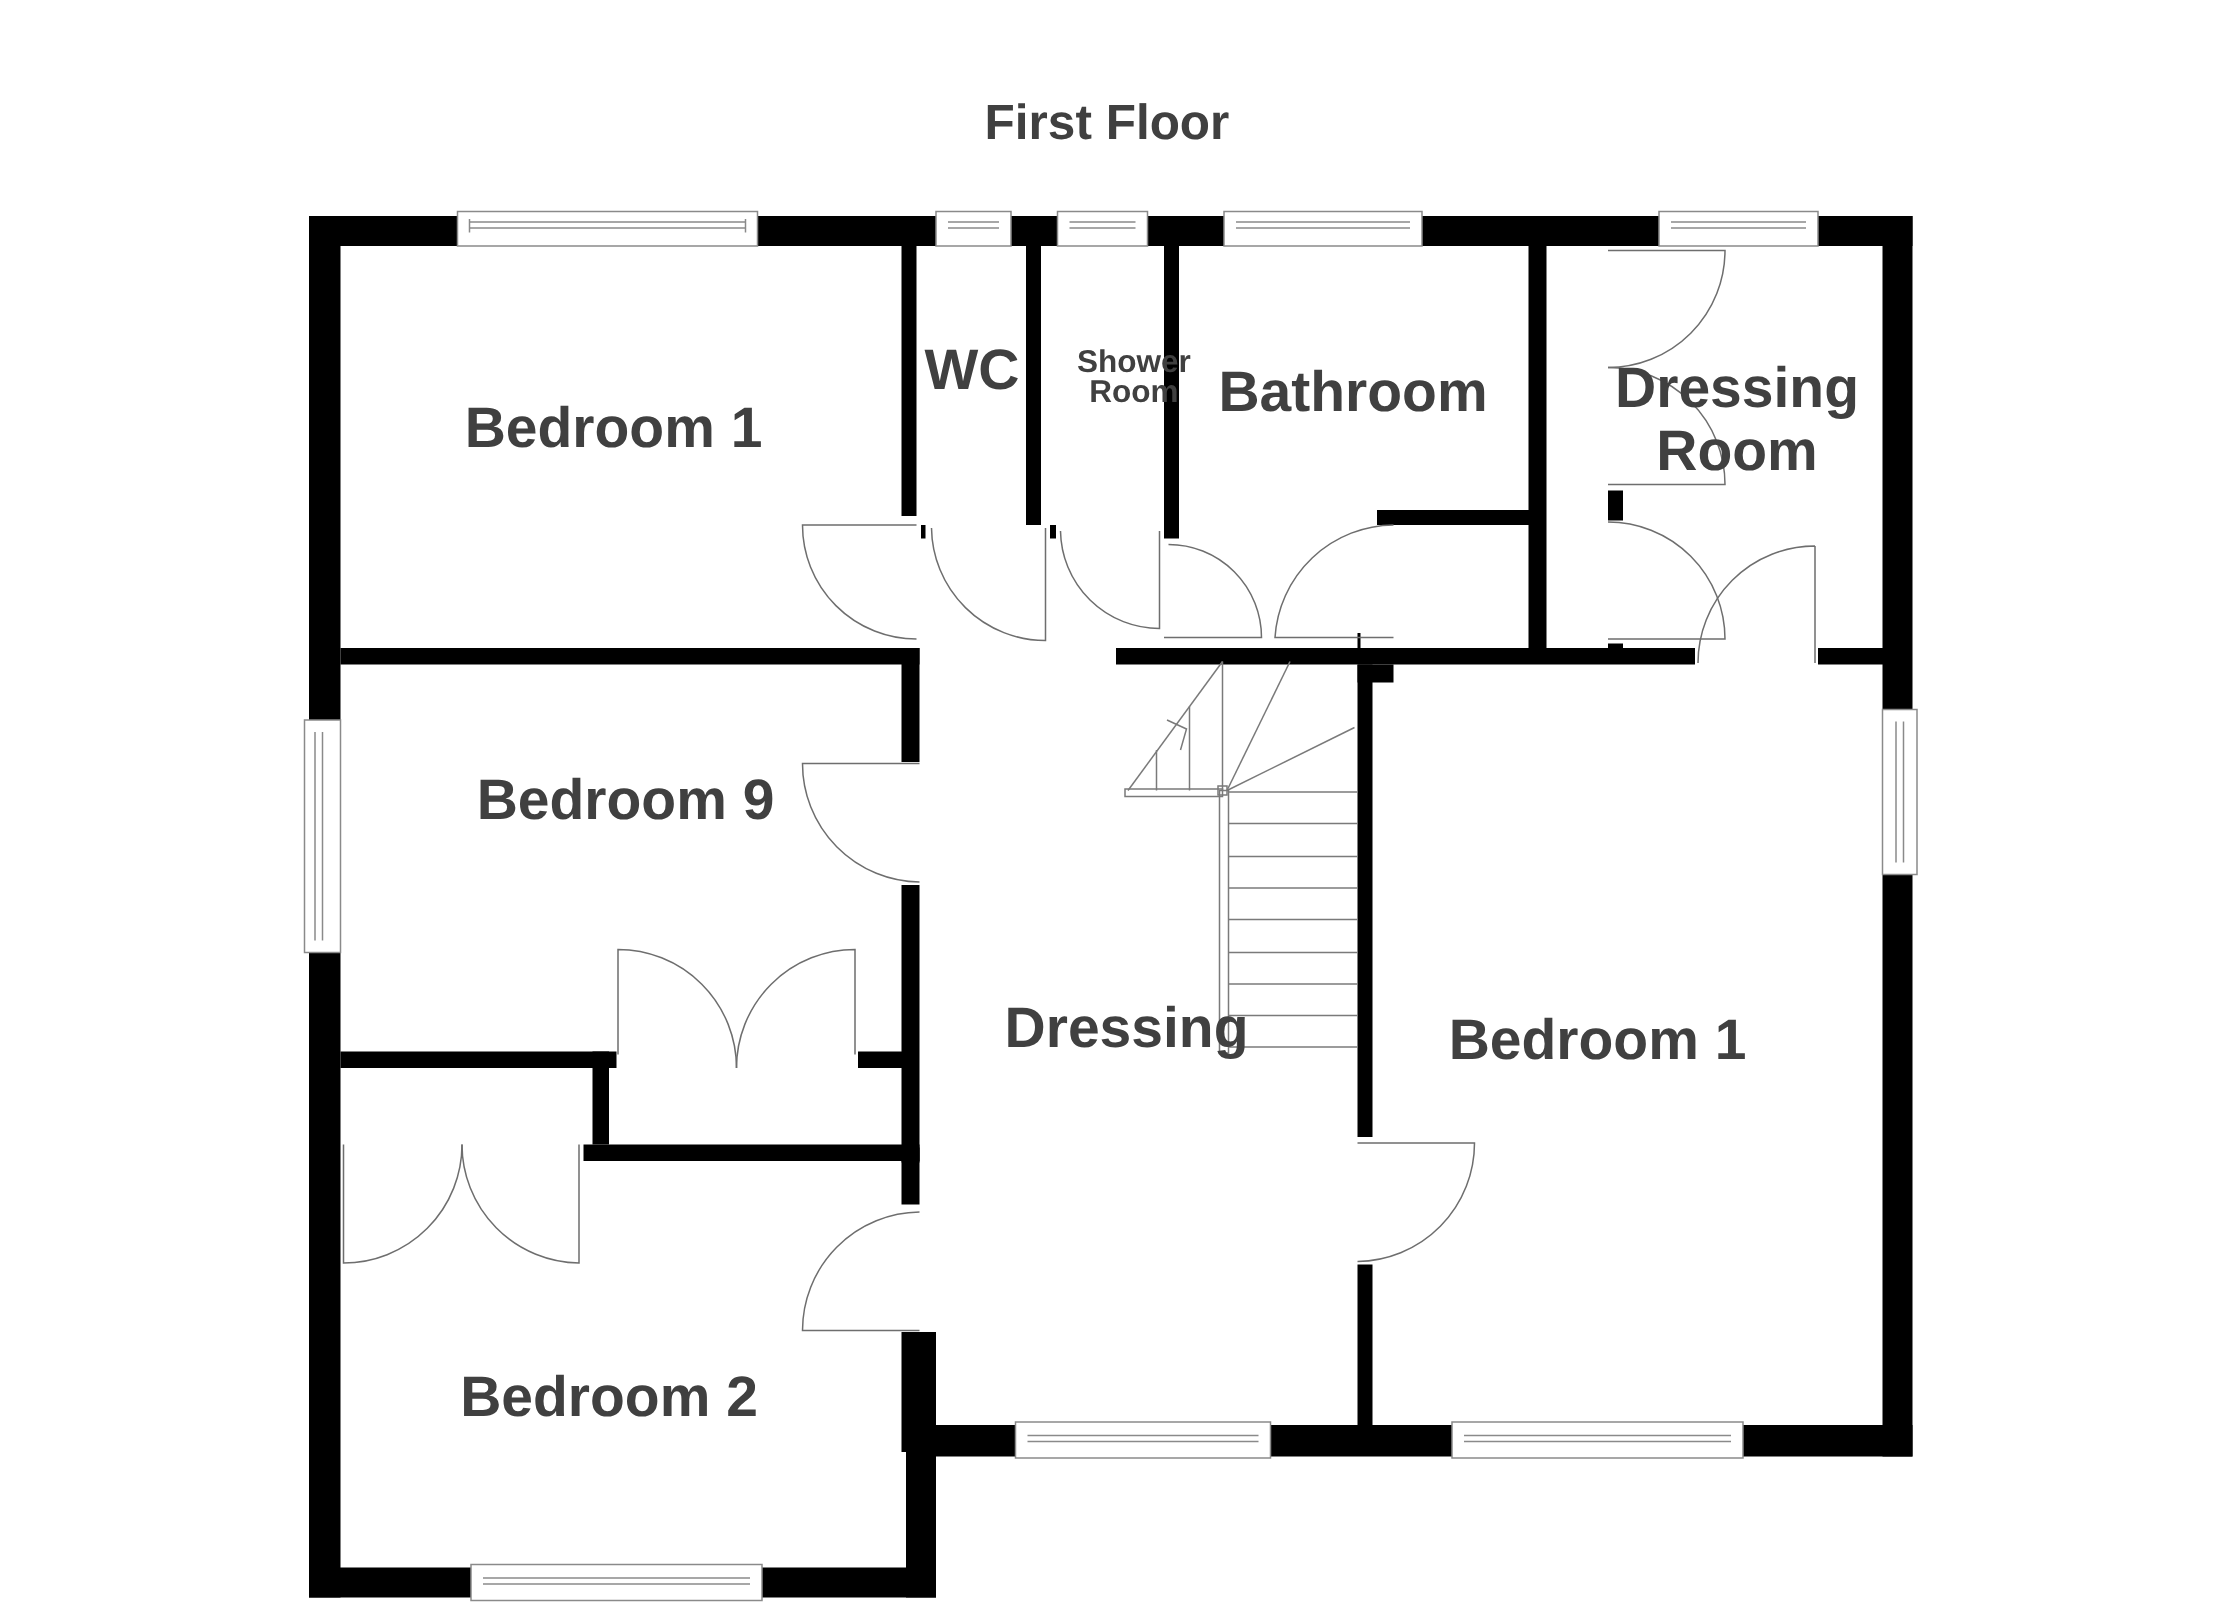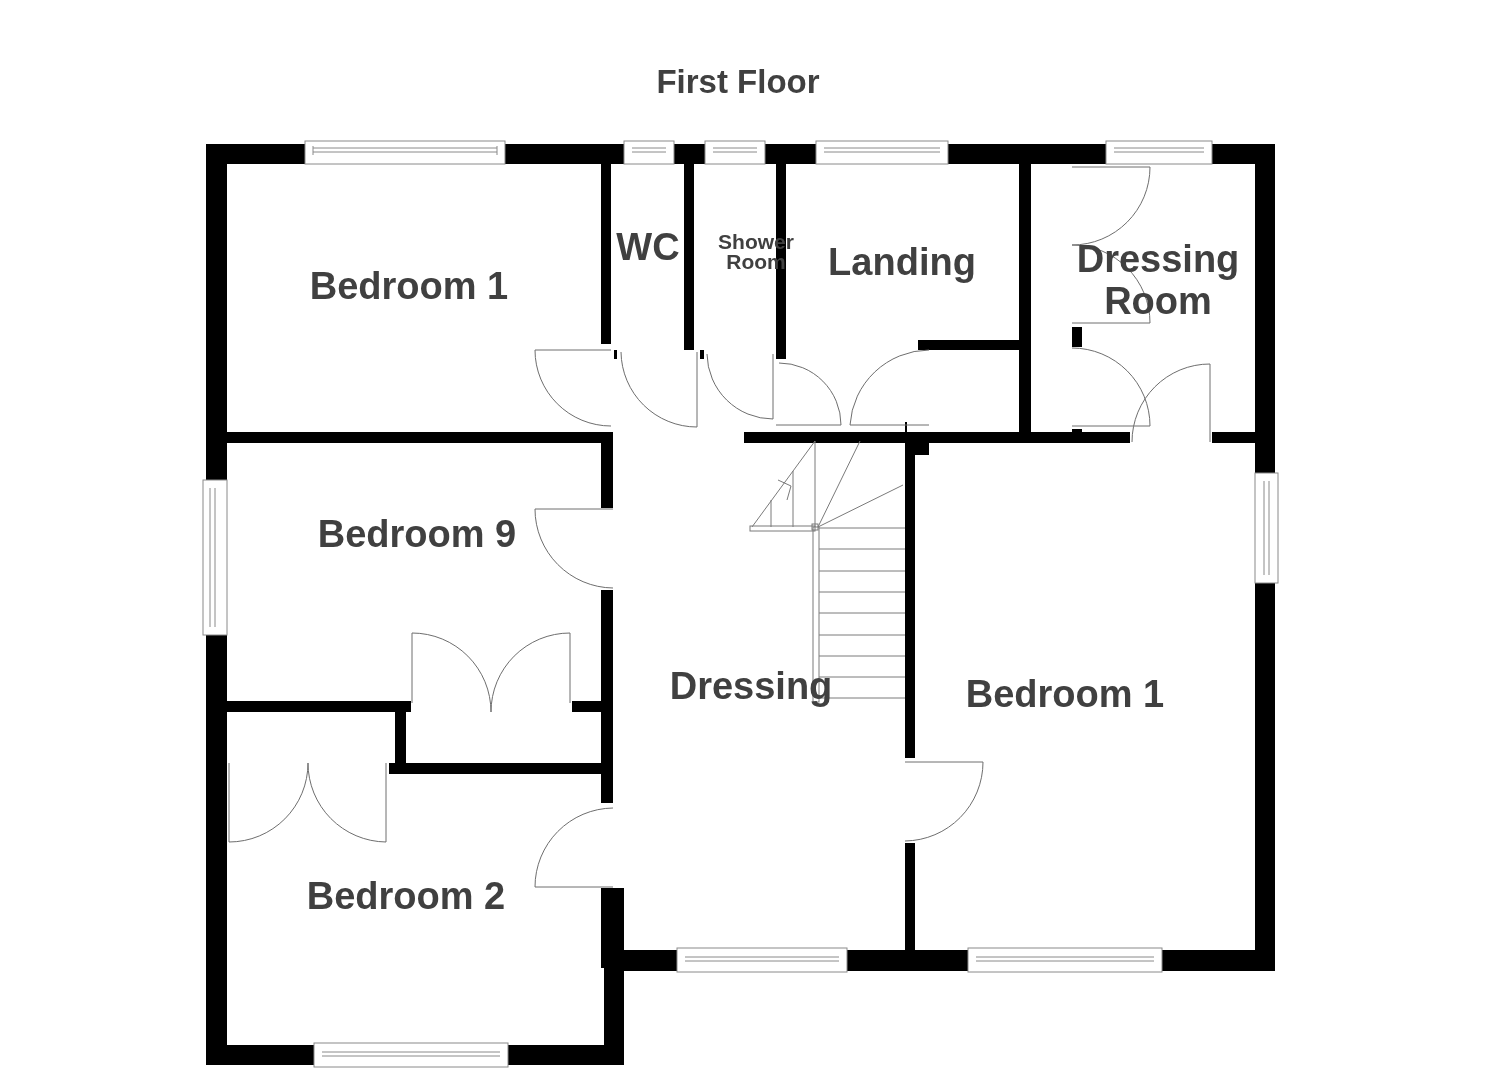--- a/index.html
+++ b/index.html
@@ -181,21 +181,21 @@
 </svg>
 
 <div class="label title" style="left:738px; top:81px;">First Floor</div>
 
 <div class="label lbl-big" style="left:409px; top:286px;">Bedroom 1</div>
 <div class="label lbl-big" style="left:648px; top:247px;">WC</div>
 <div class="label lbl-small" style="left:733px; top:252px;padding-left:46px;">
   <div>Shower</div>
   <div>Room</div>
 </div>
-<div class="label lbl-big" style="left:902px; top:262px;">Landing</div>
+<div class="label lbl-big" style="left:902px; top:262px;">Bathroom</div>
 <div class="label lbl-mid" style="left:1158px; top:281px; line-height:1.1;">
   <div>Dressing</div>
   <div>Room</div>
 </div>
 <div class="label lbl-big" style="left:417px; top:534px;">Bedroom 9</div>
 <div class="label lbl-big" style="left:751px; top:686px;">Dressing</div>
 <div class="label lbl-big" style="left:1065px; top:694px;">Bedroom 1</div>
-<div class="label lbl-big" style="left:406px; top:896px;">Bedroom 2</div>
+<div class="label lbl-big" style="left:406px; top:932px;">Bedroom 2</div>
 
 </body></html>

